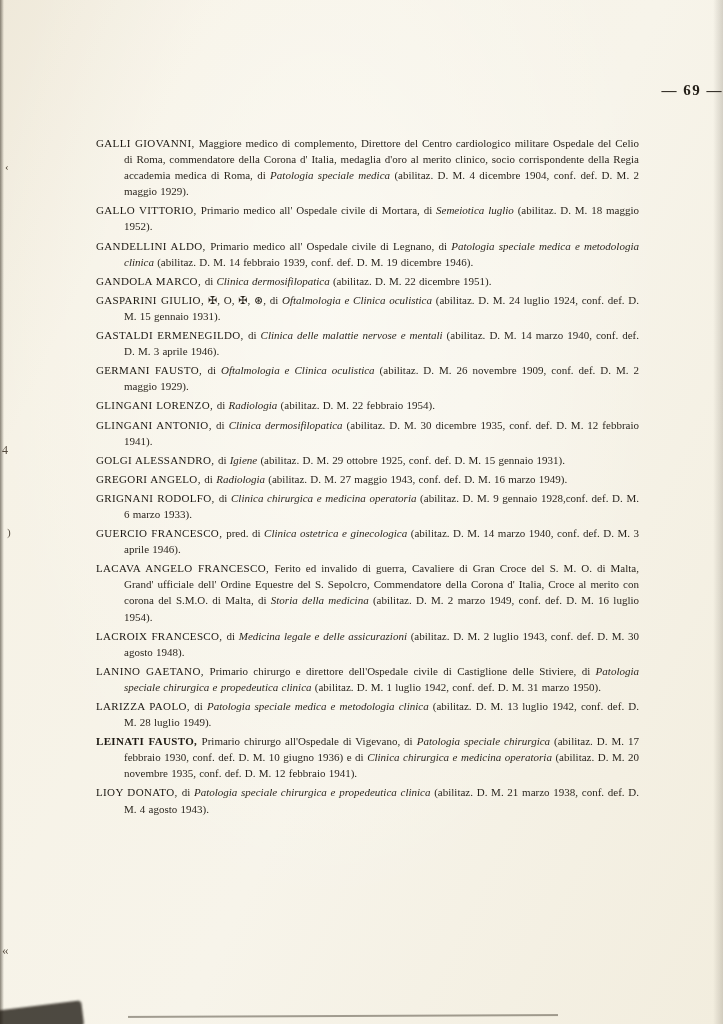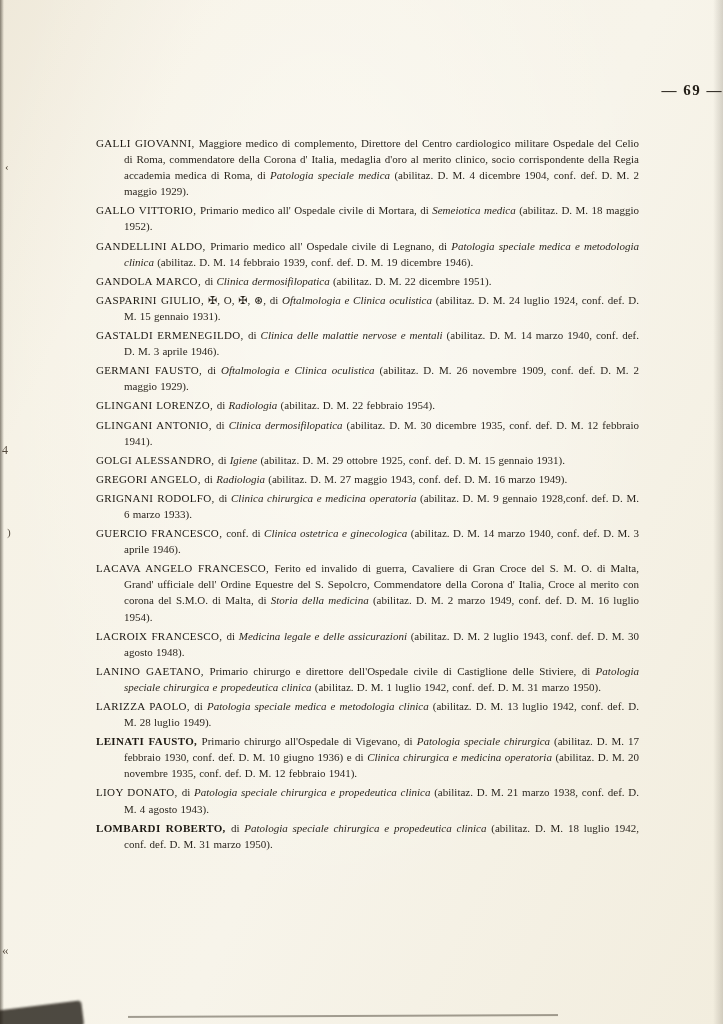--- a/index.html
+++ b/index.html
@@ -80,39 +80,38 @@
 </style>
 </head>
 <body>
 
 <div class="scan-page">
 
   <div class="page-number">— 69 —</div>
 
   <div class="text-block">
       <p class="entry"><span class="name">GALLI GIOVANNI, </span><span>Maggiore medico di complemento, Direttore del Centro cardiologico militare Ospedale del Celio di Roma, commendatore della Corona d' Italia, medaglia d'oro al merito clinico, socio corrispondente della Regia accademia medica di Roma, di </span><span class="it">Patologia speciale medica</span><span> (abilitaz. D. M. 4 dicembre 1904, conf. def. D. M. 2 maggio 1929).</span></p>
-      <p class="entry"><span class="name">GALLO VITTORIO, </span><span>Primario medico all' Ospedale civile di Mortara, di </span><span class="it">Semeiotica medica</span><span> (abilitaz. D. M. 18 maggio 1952).</span></p>
+      <p class="entry"><span class="name">GALLO VITTORIO, </span><span>Primario medico all' Ospedale civile di Mortara, di </span><span class="it">Semeiotica luglio</span><span> (abilitaz. D. M. 18 maggio 1952).</span></p>
       <p class="entry"><span class="name">GANDELLINI ALDO, </span><span>Primario medico all' Ospedale civile di Legnano, di </span><span class="it">Patologia speciale medica e metodologia clinica</span><span> (abilitaz. D. M. 14 febbraio 1939, conf. def. D. M. 19 dicembre 1946).</span></p>
       <p class="entry"><span class="name">GANDOLA MARCO, </span><span>di </span><span class="it">Clinica dermosifilopatica</span><span> (abilitaz. D. M. 22 dicembre 1951).</span></p>
       <p class="entry"><span class="name">GASPARINI GIULIO, </span><span>✠, O, ✠, ⊛, di </span><span class="it">Oftalmologia e Clinica oculistica</span><span> (abilitaz. D. M. 24 luglio 1924, conf. def. D. M. 15 gennaio 1931).</span></p>
       <p class="entry"><span class="name">GASTALDI ERMENEGILDO, </span><span>di </span><span class="it">Clinica delle malattie nervose e mentali</span><span> (abilitaz. D. M. 14 marzo 1940, conf. def. D. M. 3 aprile 1946).</span></p>
       <p class="entry"><span class="name">GERMANI FAUSTO, </span><span>di </span><span class="it">Oftalmologia e Clinica oculistica</span><span> (abilitaz. D. M. 26 novembre 1909, conf. def. D. M. 2 maggio 1929).</span></p>
       <p class="entry"><span class="name">GLINGANI LORENZO, </span><span>di </span><span class="it">Radiologia</span><span> (abilitaz. D. M. 22 febbraio 1954).</span></p>
       <p class="entry"><span class="name">GLINGANI ANTONIO, </span><span>di </span><span class="it">Clinica dermosifilopatica</span><span> (abilitaz. D. M. 30 dicembre 1935, conf. def. D. M. 12 febbraio 1941).</span></p>
       <p class="entry"><span class="name">GOLGI ALESSANDRO, </span><span>di </span><span class="it">Igiene</span><span> (abilitaz. D. M. 29 ottobre 1925, conf. def. D. M. 15 gennaio 1931).</span></p>
       <p class="entry"><span class="name">GREGORI ANGELO, </span><span>di </span><span class="it">Radiologia</span><span> (abilitaz. D. M. 27 maggio 1943, conf. def. D. M. 16 marzo 1949).</span></p>
       <p class="entry"><span class="name">GRIGNANI RODOLFO, </span><span>di </span><span class="it">Clinica chirurgica e medicina operatoria</span><span> (abilitaz. D. M. 9 gennaio 1928,conf. def. D. M. 6 marzo 1933).</span></p>
-      <p class="entry"><span class="name">GUERCIO FRANCESCO, </span><span>conf. di </span><span class="it">Clinica ostetrica e ginecologica</span><span> (abilitaz. D. M. 14 marzo 1940, conf. def. D. M. 3 aprile 1946).</span></p>
+      <p class="entry"><span class="name">GUERCIO FRANCESCO, </span><span>pred. di </span><span class="it">Clinica ostetrica e ginecologica</span><span> (abilitaz. D. M. 14 marzo 1940, conf. def. D. M. 3 aprile 1946).</span></p>
       <p class="entry"><span class="name">LACAVA ANGELO FRANCESCO, </span><span>Ferito ed invalido di guerra, Cavaliere di Gran Croce del S. M. O. di Malta, Grand' ufficiale dell' Ordine Equestre del S. Sepolcro, Commendatore della Corona d' Italia, Croce al merito con corona del S.M.O. di Malta, di </span><span class="it">Storia della medicina</span><span> (abilitaz. D. M. 2 marzo 1949, conf. def. D. M. 16 luglio 1954).</span></p>
       <p class="entry"><span class="name">LACROIX FRANCESCO, </span><span>di </span><span class="it">Medicina legale e delle assicurazioni</span><span> (abilitaz. D. M. 2 luglio 1943, conf. def. D. M. 30 agosto 1948).</span></p>
       <p class="entry"><span class="name">LANINO GAETANO, </span><span>Primario chirurgo e direttore dell'Ospedale civile di Castiglione delle Stiviere, di </span><span class="it">Patologia speciale chirurgica e propedeutica clinica</span><span> (abilitaz. D. M. 1 luglio 1942, conf. def. D. M. 31 marzo 1950).</span></p>
       <p class="entry"><span class="name">LARIZZA PAOLO, </span><span>di </span><span class="it">Patologia speciale medica e metodologia clinica</span><span> (abilitaz. D. M. 13 luglio 1942, conf. def. D. M. 28 luglio 1949).</span></p>
       <p class="entry"><span class="name bold">LEINATI FAUSTO, </span><span>Primario chirurgo all'Ospedale di Vigevano, di </span><span class="it">Patologia speciale chirurgica</span><span> (abilitaz. D. M. 17 febbraio 1930, conf. def. D. M. 10 giugno 1936) e di </span><span class="it">Clinica chirurgica e medicina operatoria</span><span> (abilitaz. D. M. 20 novembre 1935, conf. def. D. M. 12 febbraio 1941).</span></p>
       <p class="entry"><span class="name">LIOY DONATO, </span><span>di </span><span class="it">Patologia speciale chirurgica e propedeutica clinica</span><span> (abilitaz. D. M. 21 marzo 1938, conf. def. D. M. 4 agosto 1943).</span></p>
-      <p class="entry"><span class="name bold">LOMBARDI ROBERTO, </span><span>di </span><span class="it">Patologia speciale chirurgica e propedeutica clinica</span><span> (abilitaz. D. M. 18 luglio 1942, conf. def. D. M. 31 marzo 1950).</span></p>
     </div>
 
   <div class="edge-left"></div>
   <div class="edge-right"></div>
   <div class="corner-blot"></div>
   <div class="bottom-line"></div>
   <div class="margin-mark mark-1">‹</div>
   <div class="margin-mark mark-2">4</div>
   <div class="margin-mark mark-3">)</div>
   <div class="margin-mark mark-4">«</div>

